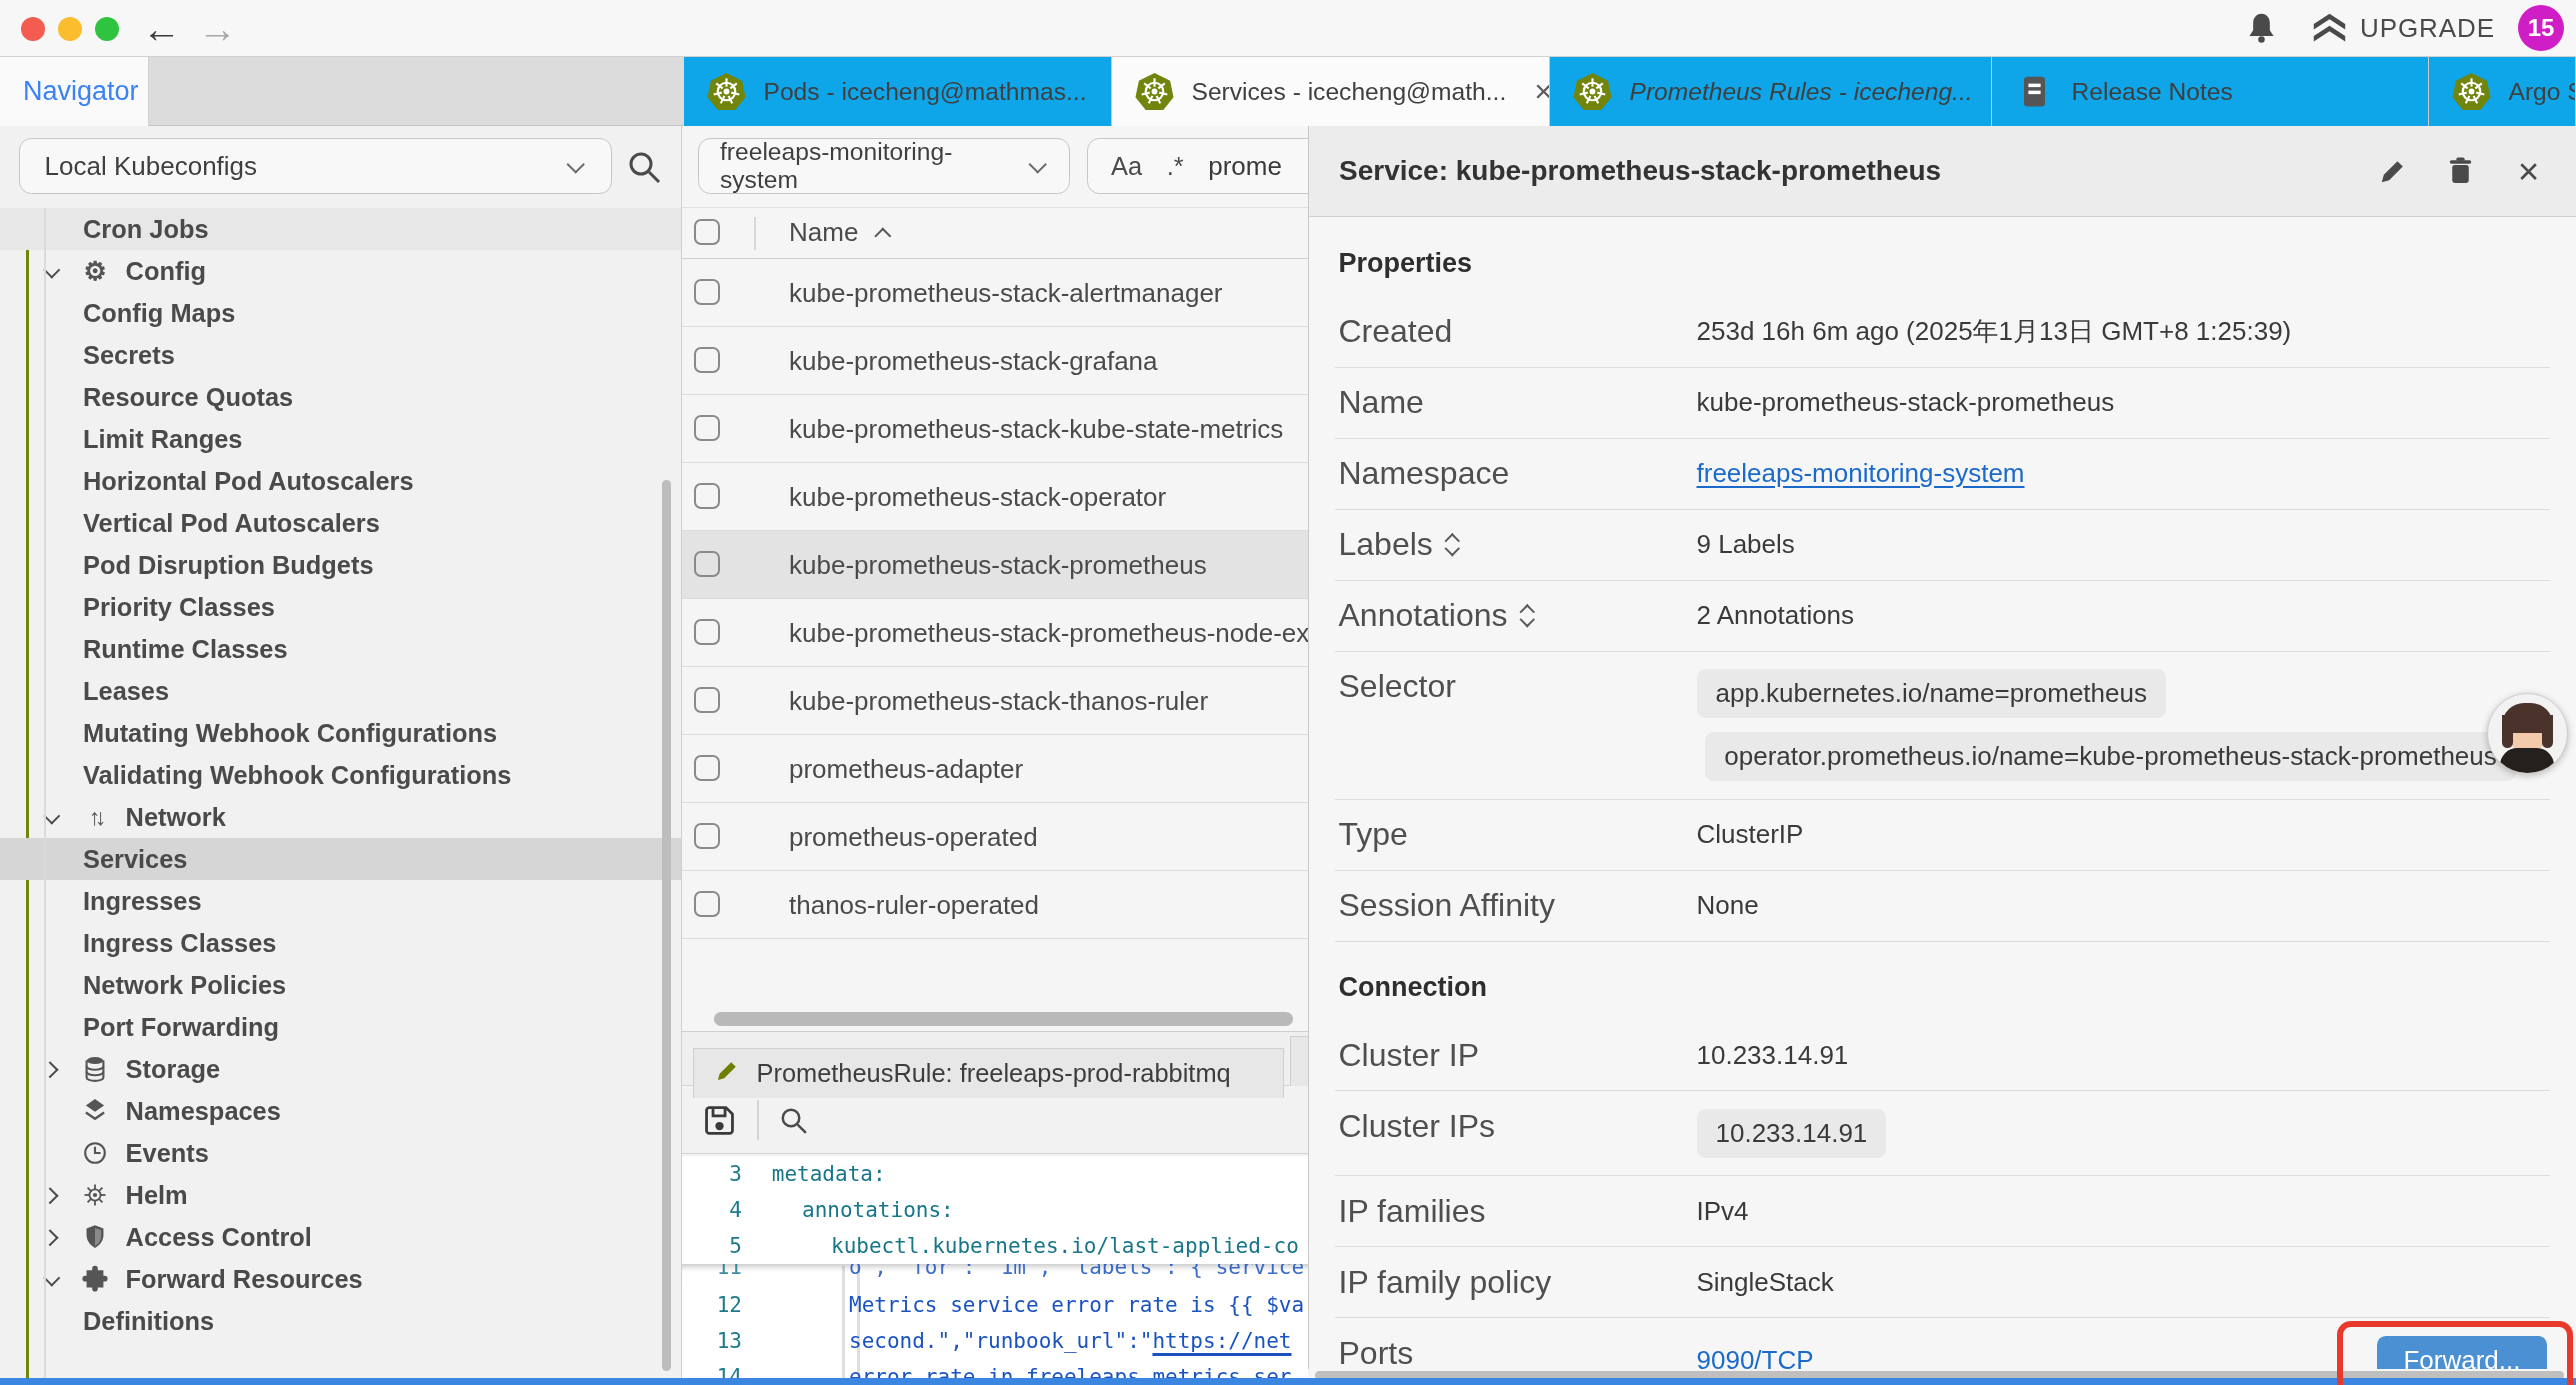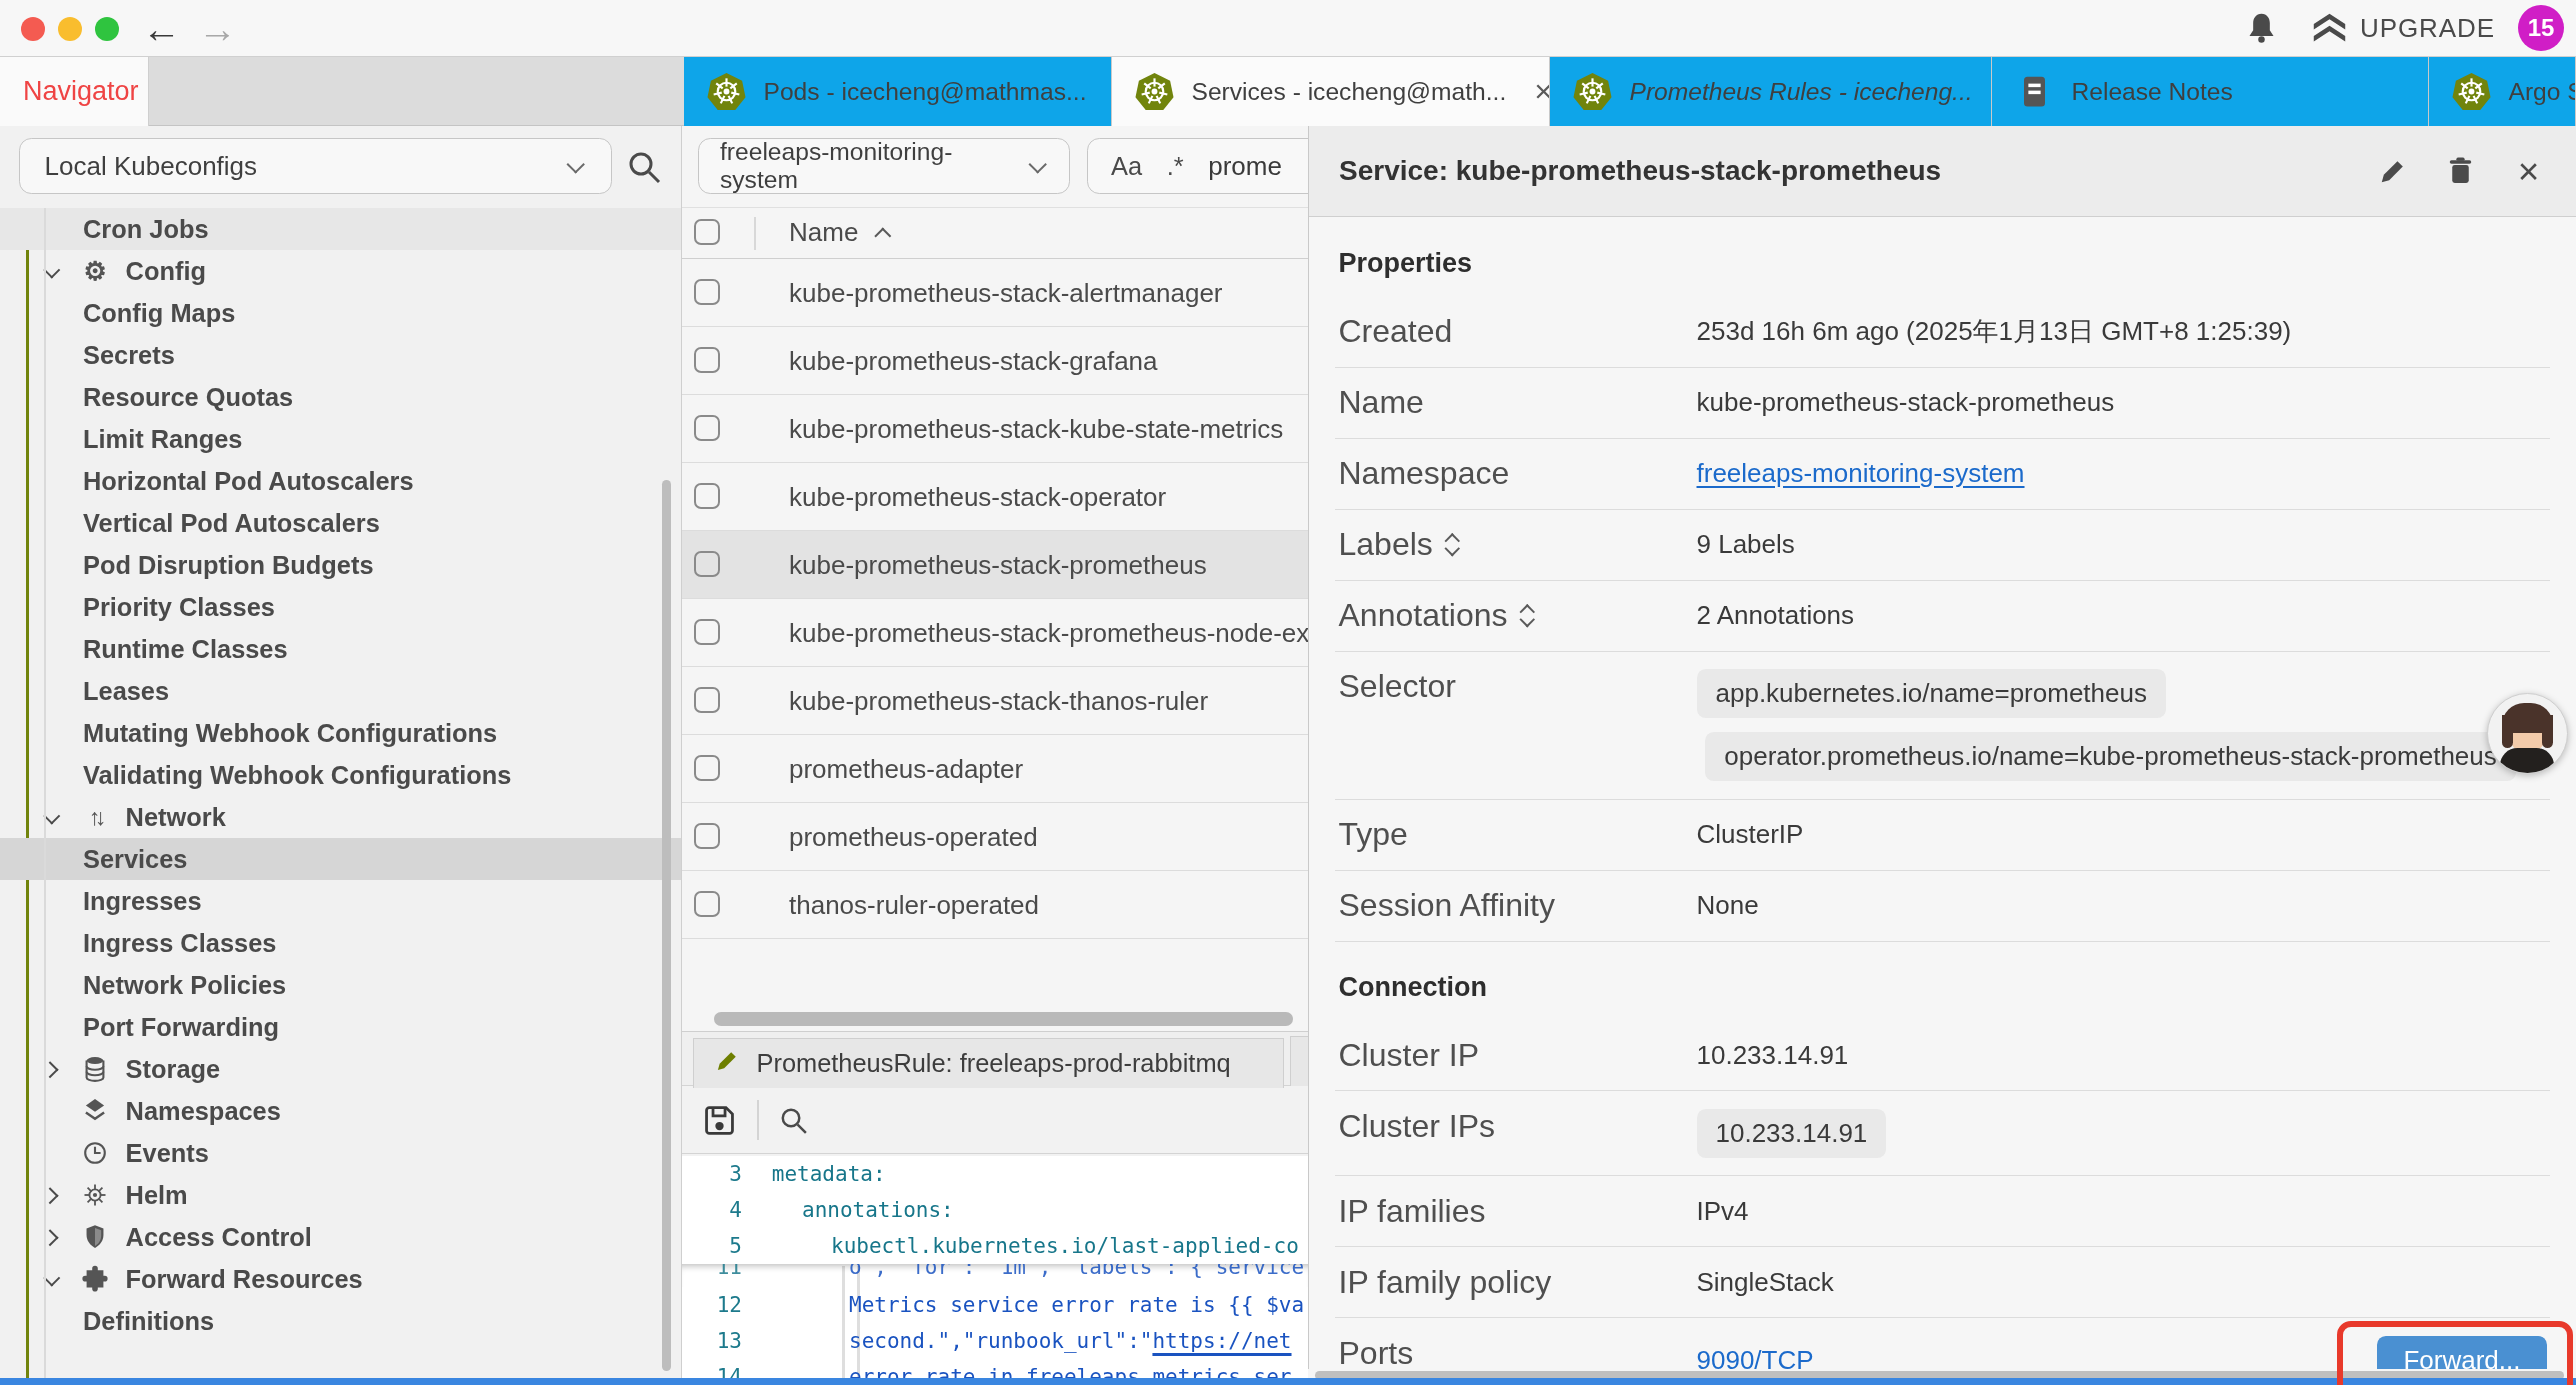--- a/index.html
+++ b/index.html
@@ -18,21 +18,21 @@
   .tb-icon { position:absolute; top:9.6px; width:37px; height:37px; }
   .upgrade-label { position:absolute; left:2360px; top:13px; font-size:26px; color:#4a4a4a; letter-spacing:0.9px; }
   .count-badge { position:absolute; left:2518px; top:5.3px; width:46px; height:46px; border-radius:50%;
     background:var(--magenta); color:#fff; font-size:24px; font-weight:bold;
     display:flex; align-items:center; justify-content:center; }
   
   .tabstrip { position:absolute; left:0; top:56px; width:100%; height:70px; background:#dcdcdc;
     border-top:0.9px solid #d0d0d0; border-bottom:0.9px solid #c4c4c4; z-index:5; }
   .nav-tab { position:absolute; left:0; top:0; width:149px; height:69px; background:#fafafa;
     border-right:0.9px solid #cfcfcf; display:flex; align-items:center; padding-left:23px;
-    font-size:27px; color:#ef4444; }
+    font-size:27px; color:#3b82f6; }
   #doc-tabs { position:absolute; left:684px; top:0; right:0; height:69px; display:flex; }
   .dtab { display:flex; align-items:center; gap:17.5px; padding:0 23px; background:#0ea5e9;
     border-right:0.9px solid #c9c9c9; font-size:24.6px; color:#3f3f3f; overflow:hidden; white-space:nowrap; }
   .dtab.active { background:#fbfbfb; }
   .dtab.italic .tlabel { font-style:italic; }
   .dtab:nth-child(1){ width:428px; } .dtab:nth-child(2){ width:438px; }
   .dtab:nth-child(3){ width:442px; } .dtab:nth-child(4){ width:437px; }
   .dtab:nth-child(5){ flex:1; }
   .tabicon { width:39px; height:39px; flex:none; display:flex; align-items:center; justify-content:center; }
   .tclose { margin-left:auto; font-size:32px; color:#5a5a5a; padding-left:10.5px; }
@@ -81,21 +81,21 @@
     border-left:2.6px solid #5a5a5a; border-top:2.6px solid #5a5a5a; transform:rotate(45deg); }
   .lrow { position:relative; height:68px; border-bottom:0.9px solid #dcdcdc; }
   .lrow.selected { background:#e3e3e3; }
   .lrow .cbox { top:20px; }
   .rlabel { position:absolute; left:107px; top:50%; transform:translateY(-50%); font-size:26px; color:#4a4a4a; white-space:nowrap; }
   .lp-hscroll { position:absolute; left:32px; top:886px; width:579px; height:14px; background:#b9b9b9; border-radius:7px; }
   
   .dock { position:absolute; left:682px; top:1031px; width:626px; bottom:0; background:#f2f2f2;
     border-top:0.9px solid #cfcfcf; z-index:3; }
   .dock-tabs { position:relative; height:54px; background:#efefef; border-bottom:0.9px solid #d4d4d4; }
-  .dock-tab { position:absolute; left:10.5px; top:6px; width:591px; height:50px; background:#e7e7e7;
+  .dock-tab { position:absolute; left:10.5px; top:16px; width:591px; height:50px; background:#e7e7e7;
     border:0.9px solid #cfcfcf; border-bottom:none; display:flex; align-items:center; gap:16px;
     padding:0 19px; font-size:25.4px; color:#3d3d3d; white-space:nowrap; overflow:hidden; }
   .dock-tab2 { position:absolute; left:608px; top:4.4px; width:96px; height:50px; background:#e7e7e7;
     border:0.9px solid #cfcfcf; border-bottom:none; display:flex; align-items:center; padding-left:17.5px; }
   .dock-toolbar { position:relative; height:68px; border-bottom:0.9px solid #d4d4d4; }
   .dt-floppy { position:absolute; left:19px; top:16px; width:37px; height:37px; }
   .dt-sep { position:absolute; left:75px; top:14px; width:1.8px; height:40px; background:#d4d4d4; }
   .dt-search { position:absolute; left:95px; top:17.5px; width:33px; height:33px; }
   .editor { position:absolute; left:0; top:124px; right:0; bottom:0; background:#fff;
     font-family:"DejaVu Sans Mono", monospace; font-size:21px; overflow:hidden; }

